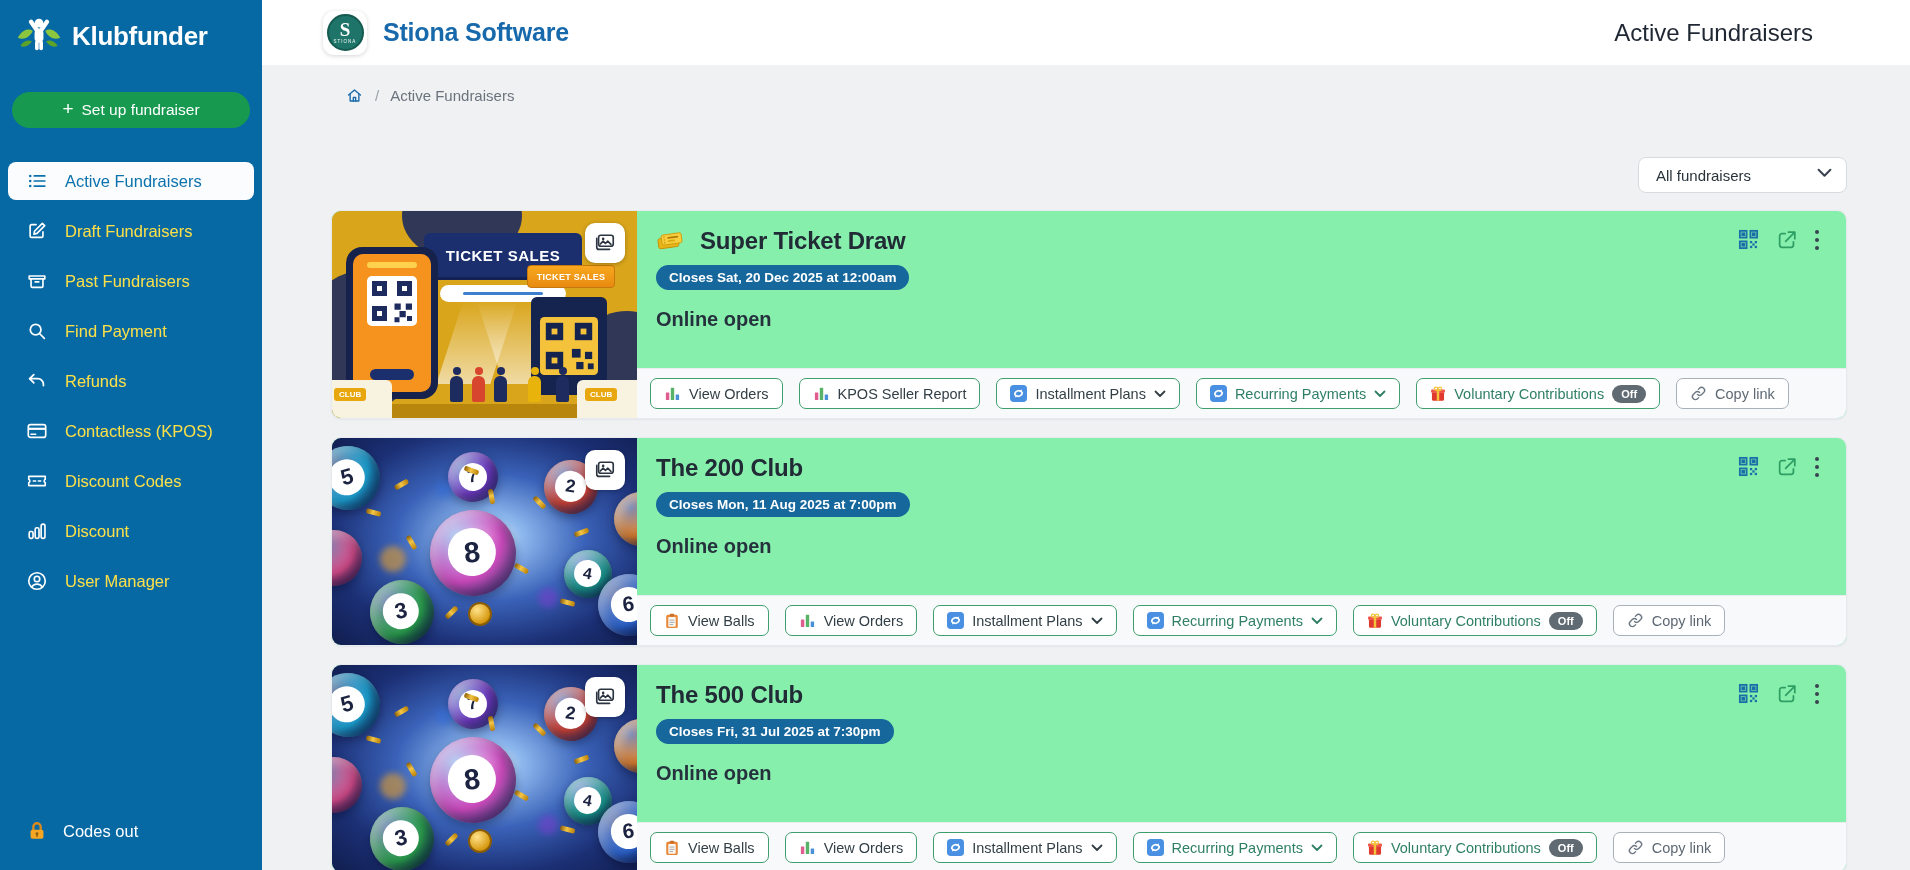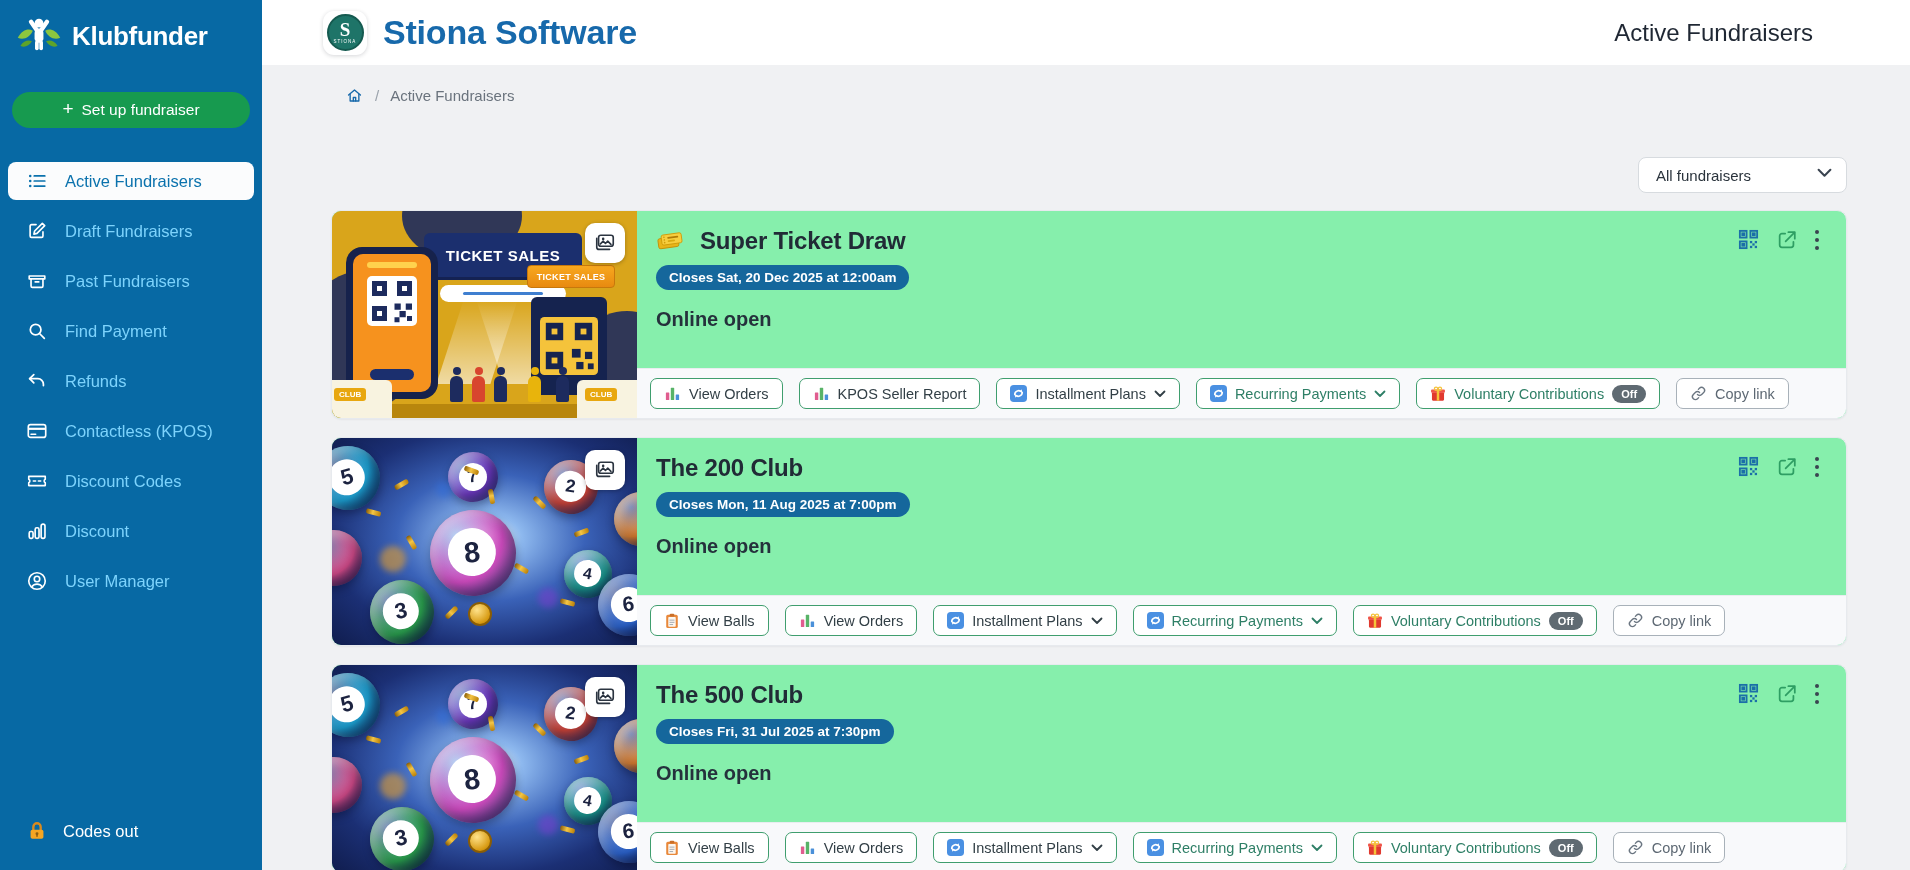--- a/index.html
+++ b/index.html
@@ -11,42 +11,42 @@
   .sidebar { width:262px; flex-shrink:0; background:#0769a4; color:#fff;
              display:flex; flex-direction:column; }
   .brand { display:flex; align-items:center; gap:10px; padding:16px 14px 10px 16px; }
   .brand-name { font-size:26px; font-weight:bold; letter-spacing:-0.3px; }
   .setup-btn { margin:26px 12px 0 12px; height:36px; border:none; border-radius:18px;
                background:#179a4f; color:#fff; font-size:15.5px; font-family:inherit;
                display:flex; align-items:center; justify-content:center; gap:8px; cursor:pointer; }
   .setup-btn .plus { font-size:19px; font-weight:400; margin-top:-2px; }
   .nav { margin-top:22px; }
   .nav-item { display:flex; align-items:center; gap:17px; height:38px; margin:12px 8px 0 8px;
-              padding:0 18px; border-radius:8px; font-size:16.5px; color:#7dd3fc; cursor:pointer; }
+              padding:0 18px; border-radius:8px; font-size:16.5px; color:#fde047; cursor:pointer; }
   .nav-item .ic { width:22px; height:22px; color:#fff; display:flex; }
   .nav-item.active { background:#fbfcfd; color:#0b72ad; }
   .nav-item.active .ic { color:#0b72ad; }
   .side-foot { margin-top:auto; padding:0 8px 20px 8px; }
   .foot-item { display:flex; align-items:center; gap:15px; height:38px; padding:0 18px;
                font-size:16.5px; color:#fff; cursor:pointer; margin-top:13px; }
   .foot-item .ic { width:22px; height:22px; display:flex; }
 
   
   .main { flex:1; display:flex; flex-direction:column; min-width:0; }
   .topbar { height:65px; background:#fff; display:flex; align-items:center;
             justify-content:space-between; padding:0 97px 0 61px; flex-shrink:0; }
   .org { display:flex; align-items:center; gap:16px; }
   .org-logo { width:44px; height:44px; background:#fff; border-radius:11px;
               box-shadow:0 1px 4px rgba(20,30,40,.18); display:flex; align-items:center; justify-content:center; }
   .org-circle { width:37px; height:37px; border-radius:50%; background:#1e7468;
                 border:2px solid #155a50; color:#fff; display:flex; flex-direction:column;
                 align-items:center; justify-content:center; line-height:1; }
   .org-circle .s { font-size:19px; font-weight:bold; font-family:"Liberation Serif", serif; }
   .org-circle .sub { font-size:4.5px; letter-spacing:1px; margin-top:1px; }
-  .org-name { font-size:34px; font-weight:bold; color:#1769ab; letter-spacing:-0.2px; }
+  .org-name { font-size:25px; font-weight:bold; color:#1769ab; letter-spacing:-0.2px; }
   .page-title { font-size:24px; color:#1f2733; font-weight:500; }
 
   .content { flex:1; background:#f0f1f3; padding:0 63px 0 69px; position:relative; }
   .crumbs { display:flex; align-items:center; gap:11px; margin:21px 0 0 14px;
             font-size:15px; color:#6a737d; }
   .crumbs .sep { color:#9aa2ab; }
   .crumbs .ic { width:19px; height:19px; display:flex; color:#1769ab; cursor:pointer; }
   .filter-row { display:flex; justify-content:flex-end; margin-top:52px; }
   .filter { width:209px; height:36px; background:#fff; border:1px solid #d7dbdf; border-radius:8px;
             display:flex; align-items:center; justify-content:space-between; padding:0 14px 0 17px;

